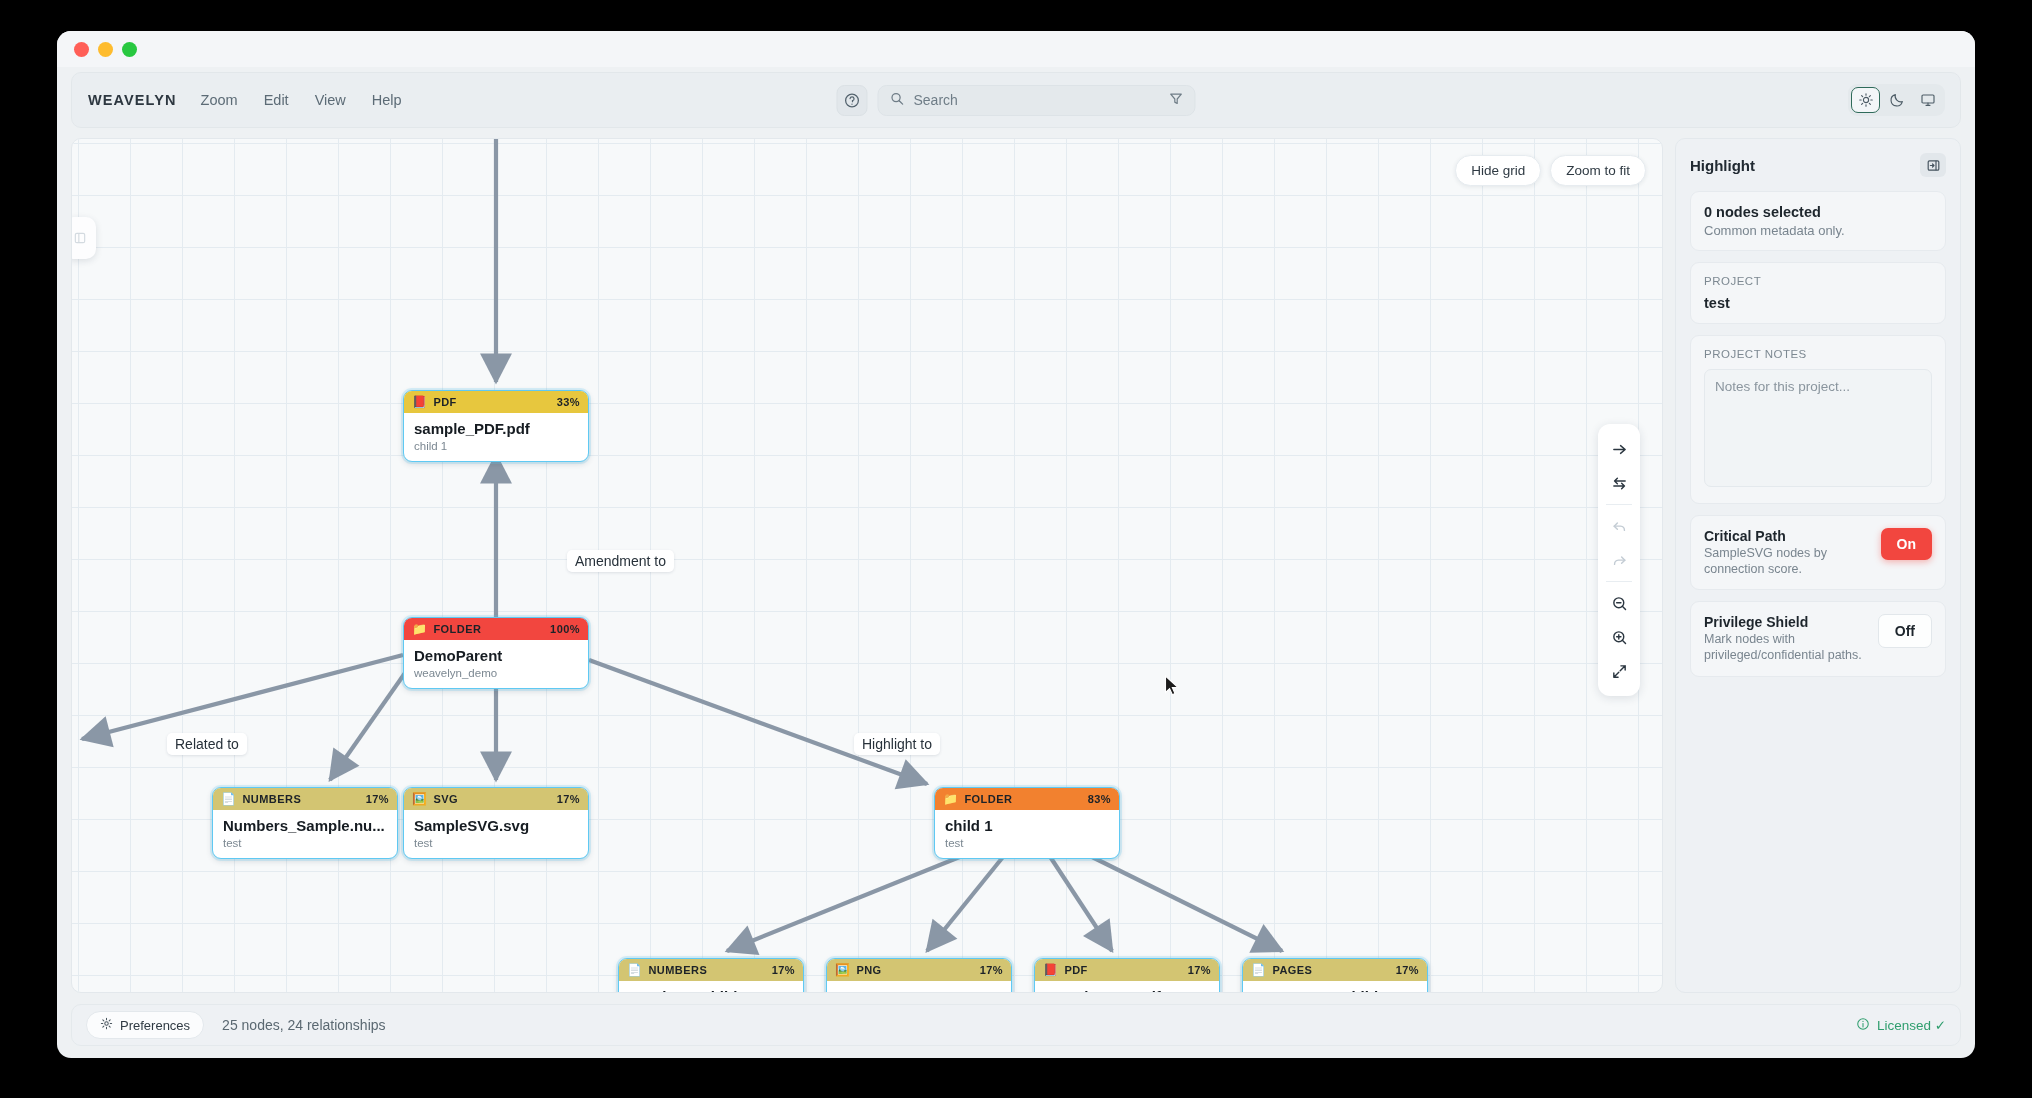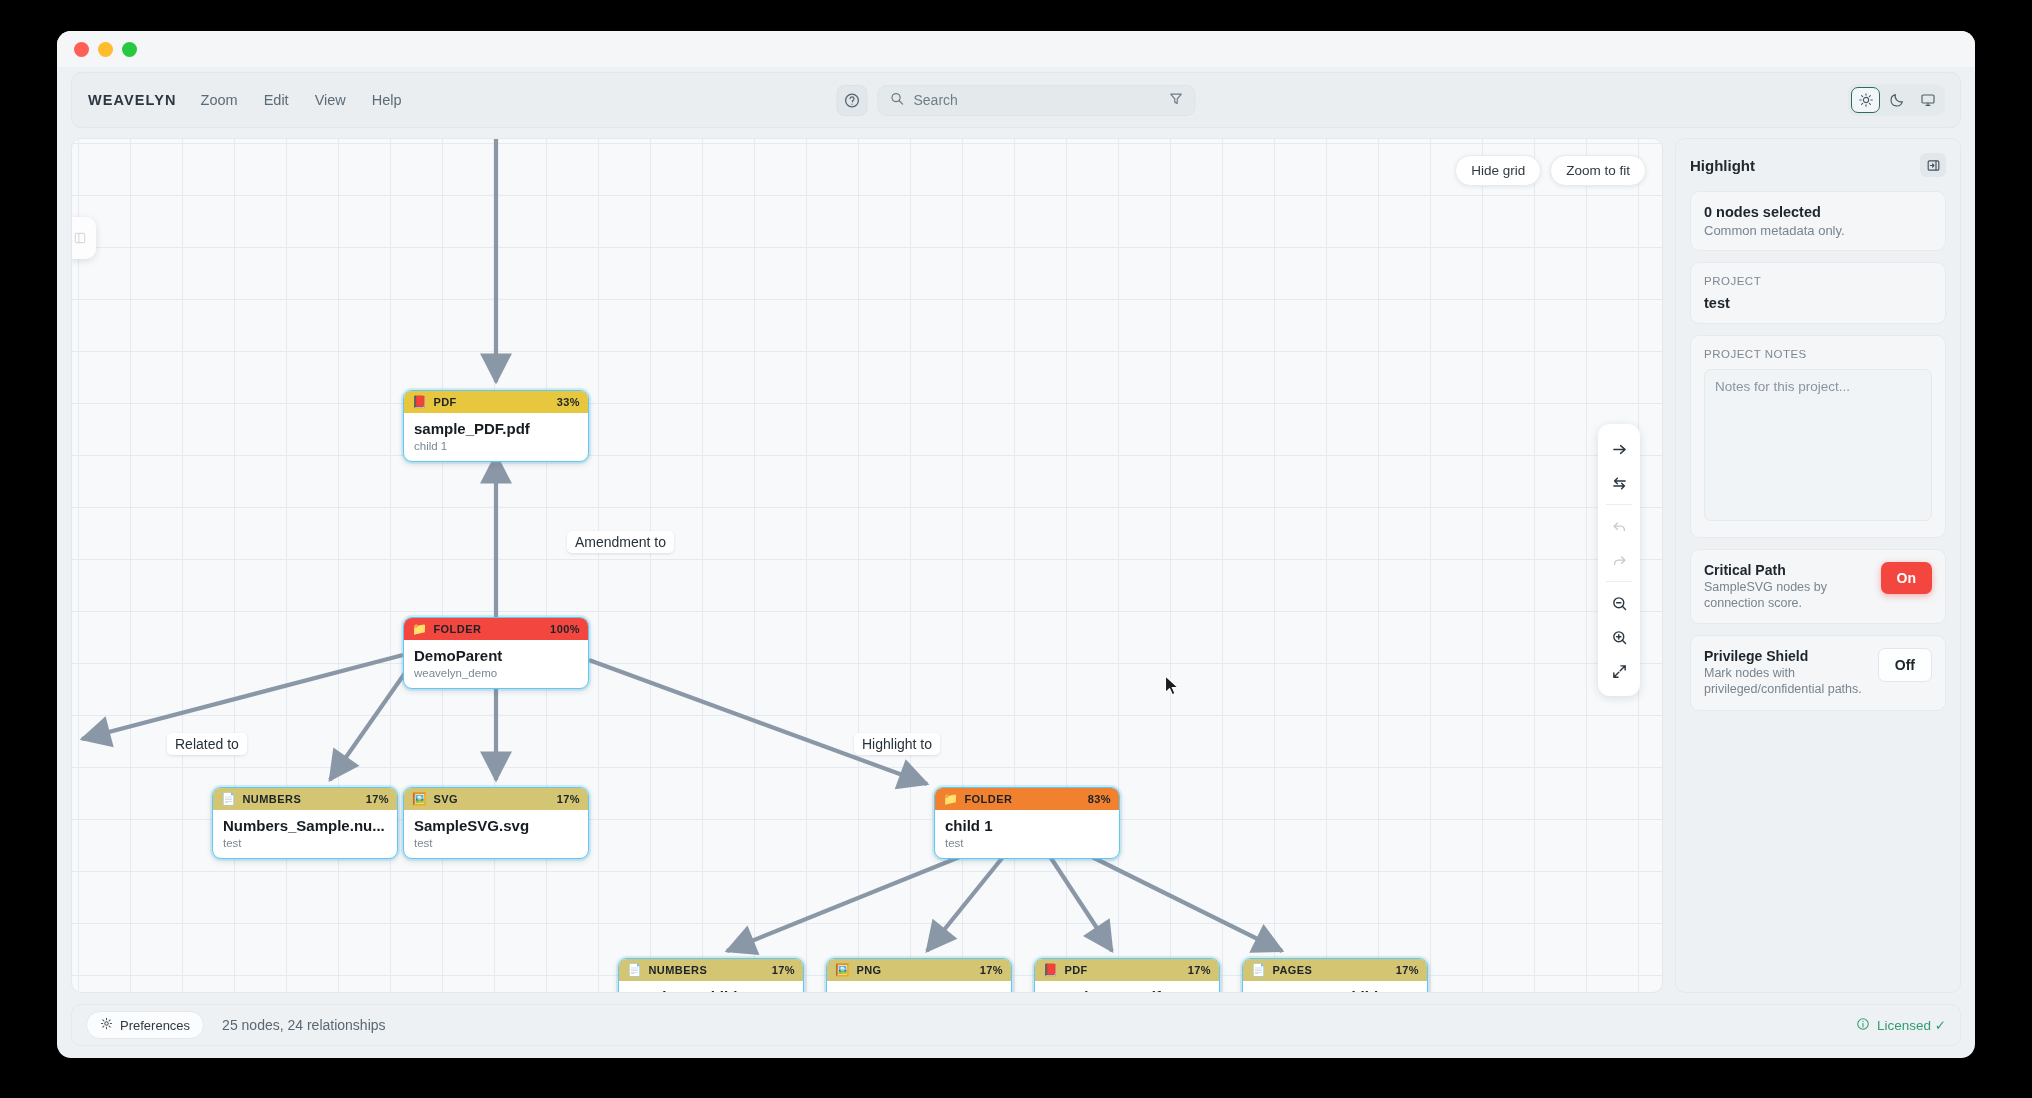--- a/index.html
+++ b/index.html
@@ -190,21 +190,21 @@
   }
   .card {
     background: #f4f6f8; border: 1px solid #e6eaee;
     border-radius: 9px; padding: 12px 13px; margin-bottom: 11px;
   }
   .card-strong { font-size: 14.5px; font-weight: bold; color: #1d252c; }
   .card-muted { font-size: 13px; color: #79858f; margin-top: 3px; }
   .sect-label { font-size: 11.5px; letter-spacing: .5px; color: #7d8992; }
   .sect-value { font-size: 14.5px; font-weight: bold; color: #1d252c; margin-top: 8px; }
   #notes-area {
-    width: 100%; height: 152px; margin-top: 9px;
+    width: 100%; height: 118px; margin-top: 9px;
     background: #f1f4f6; border: 1px solid #e4e9ed; border-radius: 7px;
     padding: 9px 10px; resize: none; outline: none;
     font-size: 13.5px; color: #3c474f;
     font-family: "Liberation Sans", sans-serif;
   }
   #notes-area::placeholder { color: #8a959e; }
   .toggle-card { display: flex; align-items: flex-start; gap: 10px; }
   .toggle-text { flex: 1; }
   .toggle-name { font-size: 14px; font-weight: bold; color: #1d252c; }
   .toggle-desc { font-size: 12.5px; color: #79858f; margin-top: 2px; line-height: 1.25; }
@@ -479,21 +479,21 @@
                 <span class="emo">📄</span>
                 <span>PAGES</span>
                 <span class="pct">17%</span>
               </div>
               <div class="node-body">
                 <div class="node-title">Pages_One_child_2...</div>
               </div>
             </div>
           </div>
         <div id="labels-host">
-            <div class="edge-label" style="left: 495px; top: 392px;">Amendment to</div>
+            <div class="edge-label" style="left: 495px; top: 411px;">Amendment to</div>
             <div class="edge-label" style="left: 95px; top: 594px;">Related to</div>
             <div class="edge-label" style="left: 782px; top: 594px;">Highlight to</div>
           </div>
         <div id="cursor" style="left:1092px;top:536px">
           <svg width="16" height="22" viewBox="0 0 16 22">
             <path d="M1.5,1 L1.5,17.5 L5.6,13.6 L8.4,19.8 L11,18.6 L8.3,12.6 L13.8,12.3 Z" fill="#1c1c1c" stroke="#fff" stroke-width="1.1"></path>
           </svg>
         </div>
       </div>
     </div>

